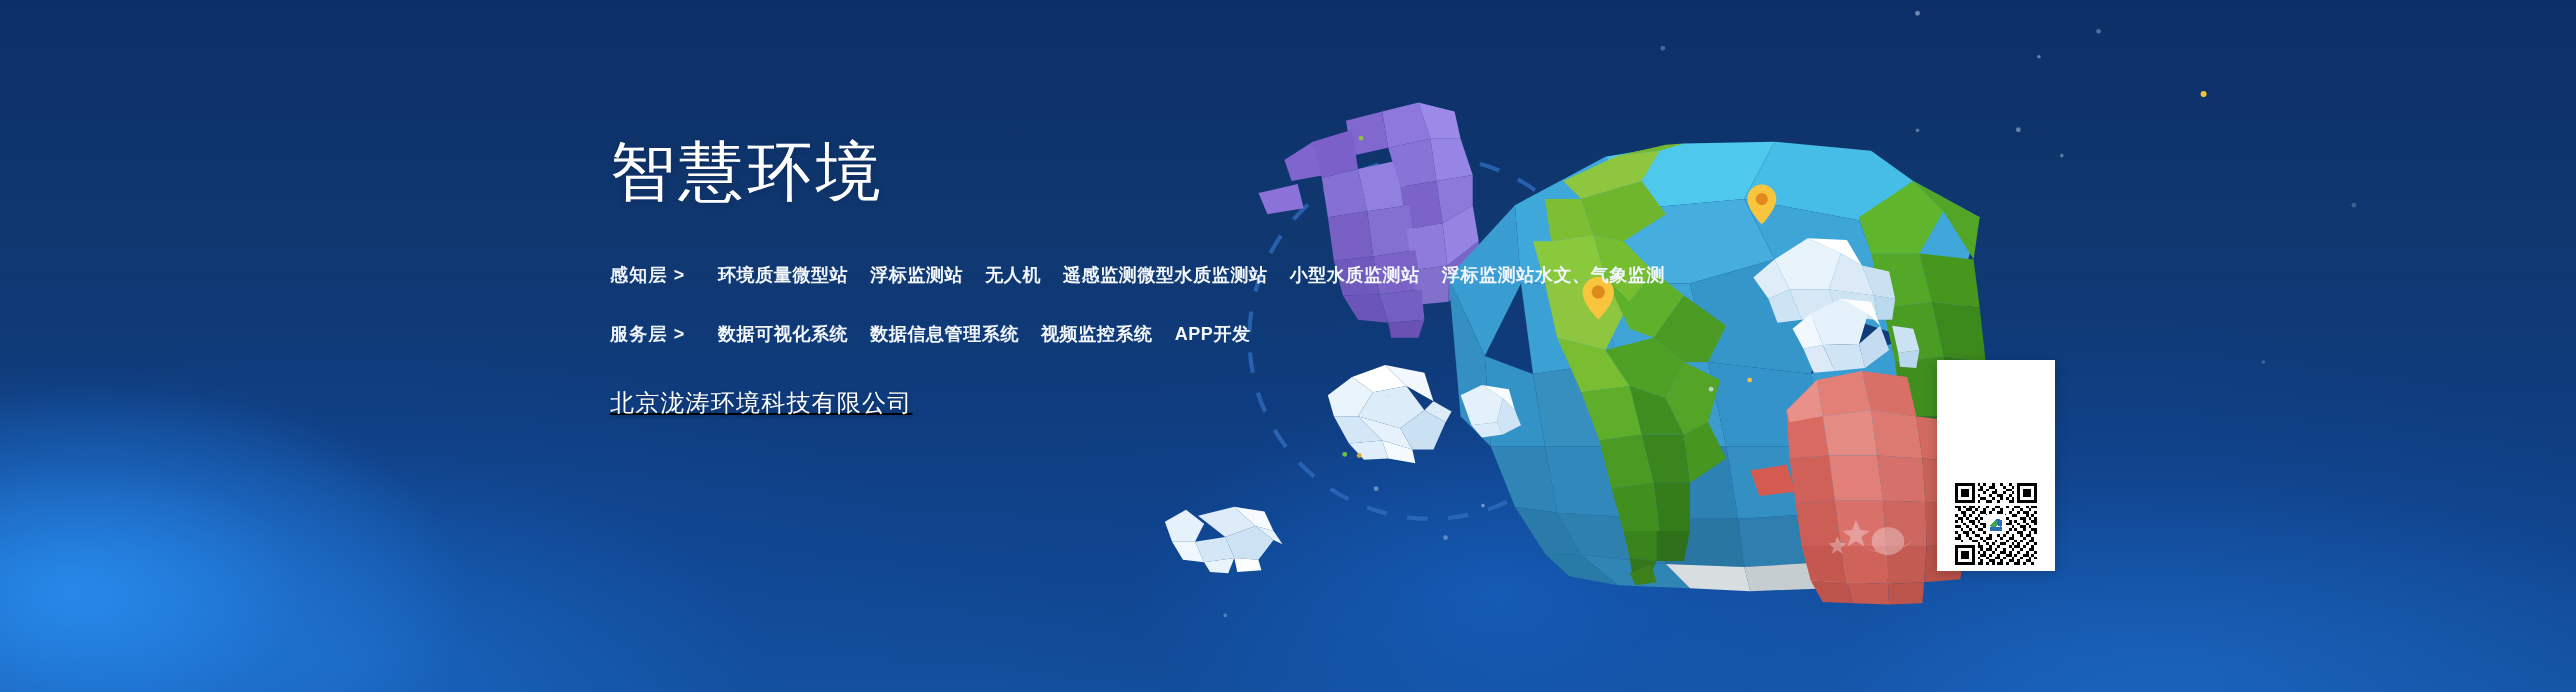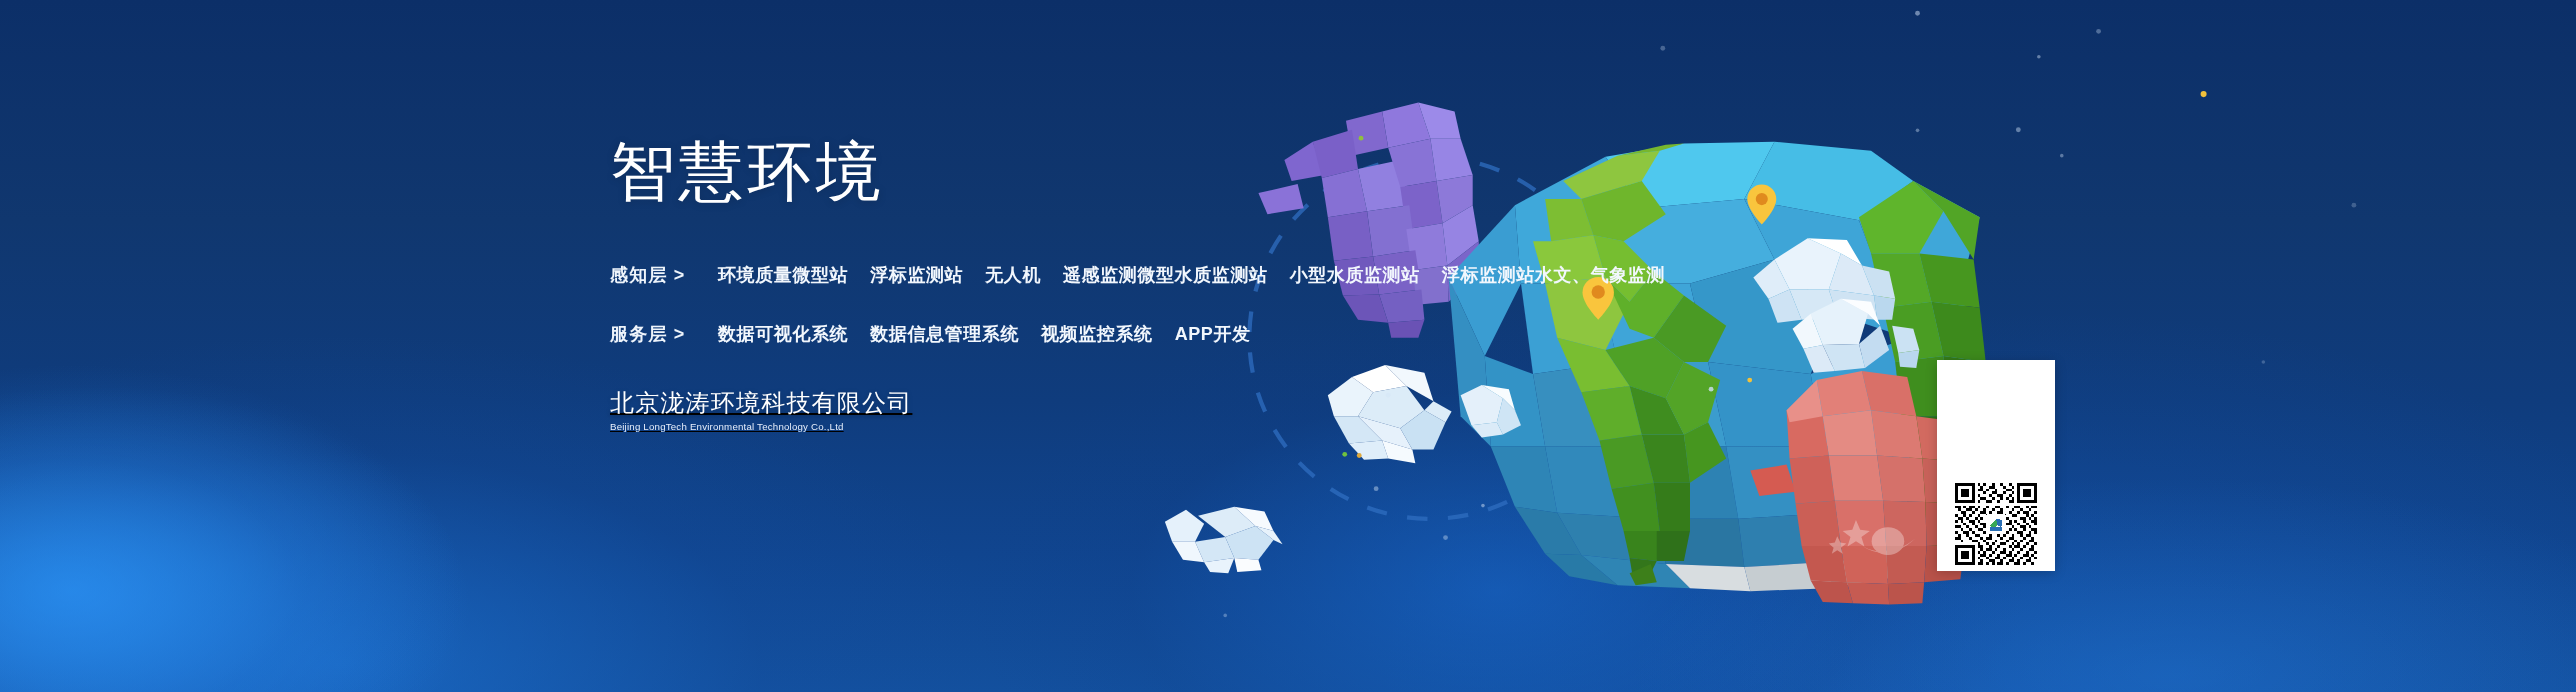--- a/index.html
+++ b/index.html
@@ -352,21 +352,20 @@
             <span class="layer-item">视频监控系统</span>
             <span class="layer-item">APP开发</span>
           </div>
         </div>
       </div>
 
     </div>
 
     <div id="company">
       <div id="company-cn">北京泷涛环境科技有限公司</div>
-      <div id="company-en">Beijing LongTech Environmental Technology Co.,Ltd</div>
     </div>
 
   </div>
 
   <div id="qr-card">
     <div id="qr-head-inner">
       <div id="qr-brand">LONGTECH</div>
       <div id="qr-x">✕</div>
       <div id="qr-tag">NEW<br>TECHNOLOGY<br>NEW WORLD</div>
     </div>

